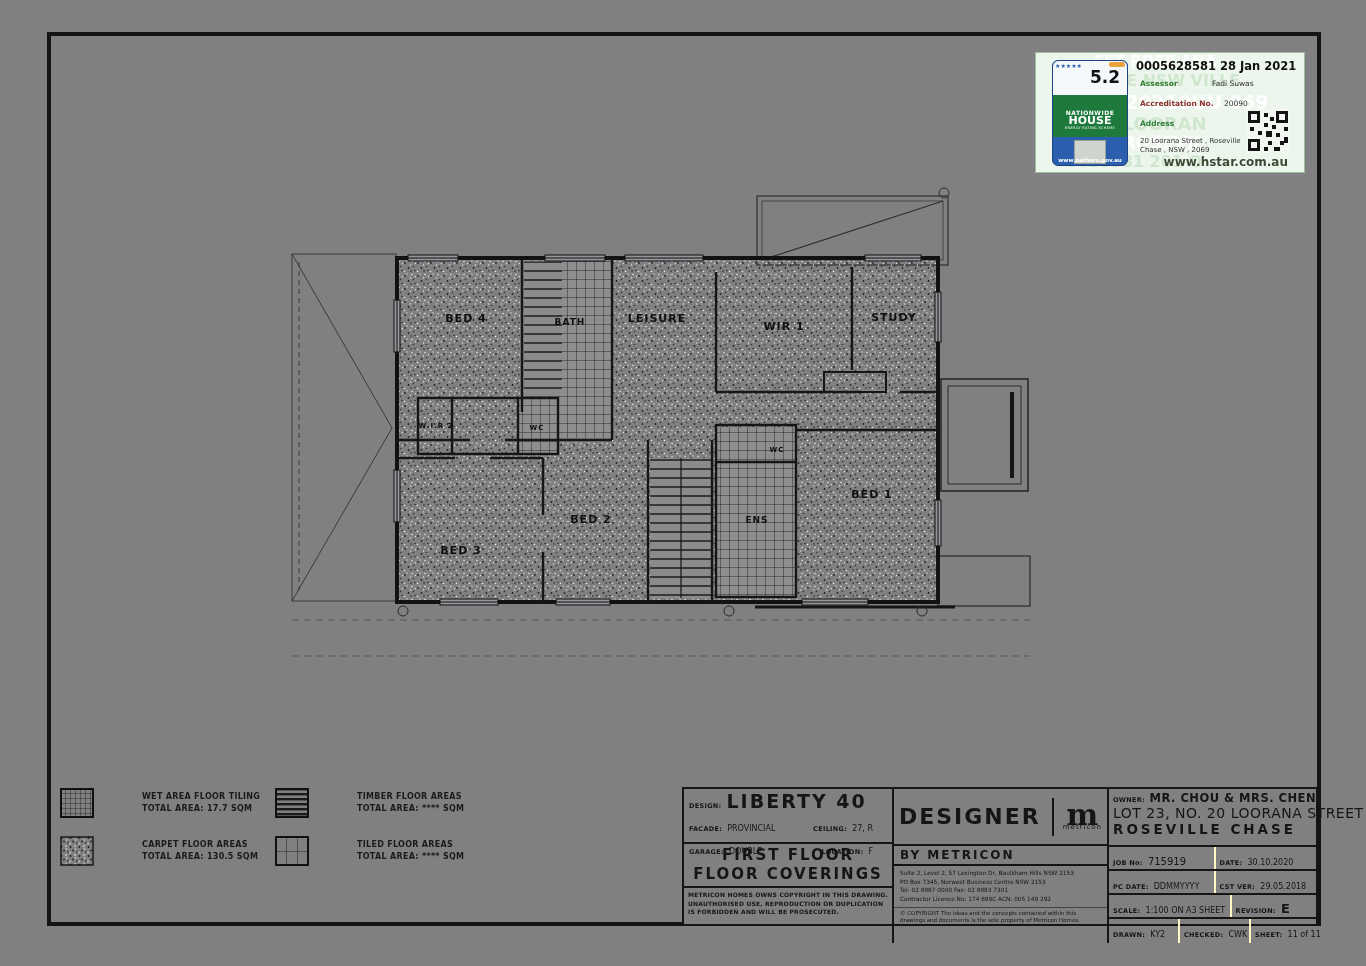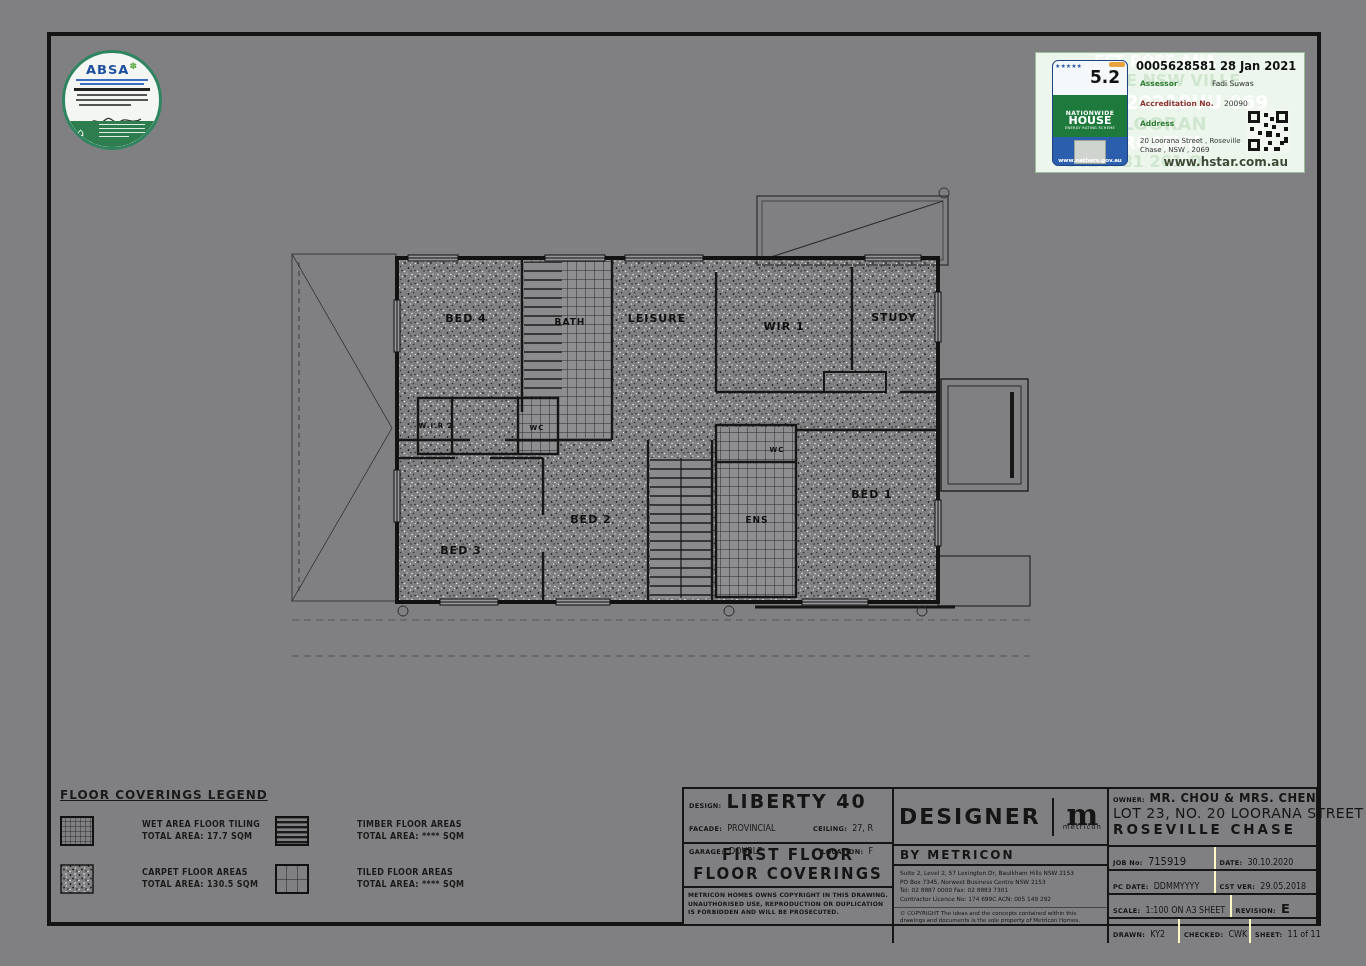--- a/index.html
+++ b/index.html
@@ -92,39 +92,20 @@
   .tb-cell{flex:1;padding:3px 4px;box-sizing:border-box;white-space:nowrap;overflow:hidden;}
   .tb-cell+.tb-cell{border-left:2px solid #fef9c3;}
   .rev-big{font-size:13px;font-weight:bold;}
 </style>
 </head>
 <body>
 
 <div id="stage">
   <div id="sheet-border"></div>
 
-  <div id="absa">
-    <div class="absa-logo"><span>ABSA</span><span class="absa-leaf">✽</span></div>
-    <div class="absa-blue-line" style="width:72px"></div>
-    <div class="absa-blue-line" style="width:64px"></div>
-    <div class="absa-bar dark" style="width:76px"></div>
-    <div class="absa-bar" style="width:70px"></div>
-    <div class="absa-bar" style="width:72px"></div>
-    <div class="absa-bar" style="width:52px;margin-left:14px"></div>
-    <svg id="absa-sig" width="56" height="16">
-      <path d="M2,12 C8,2 12,14 18,7 C24,1 26,13 34,8 C40,4 46,12 54,6" stroke="#333" stroke-width="1.2" fill="none"></path>
-    </svg>
-    <div id="absa-green">
-      <span class="absa-house">⌂</span>
-      <div class="absa-g-bar"></div>
-      <div class="absa-g-bar"></div>
-      <div class="absa-g-bar"></div>
-      <div class="absa-g-bar" style="width:30px"></div>
-    </div>
-  </div>
 
   <div id="sticker">
     <span class="wm w" style="left:58px;top:2px;font-size:15px">EET ROSE ANA</span>
     <span class="wm" style="left:66px;top:20px;font-size:16px">ASE NSW VILLE</span>
     <span class="wm w" style="left:52px;top:40px;font-size:19px">AN 20210UU 069</span>
     <span class="wm" style="left:55px;top:62px;font-size:18px">20 LOORAN</span>
     <span class="wm w" style="left:70px;top:82px;font-size:17px">L ROSEVIL</span>
     <span class="wm" style="left:30px;top:101px;font-size:16px">5628581 201 O</span>
 
     <div id="nathers">
@@ -317,21 +298,20 @@
       <text x="436" y="428" font-size="7">W.I.R 2</text>
       <text x="537" y="430" font-size="7">WC</text>
       <text x="461" y="554">BED 3</text>
       <text x="591" y="523">BED 2</text>
       <text x="757" y="523" font-size="9">ENS</text>
       <text x="777" y="452" font-size="7">WC</text>
     </g>
   </svg>
 
   <div id="legend">
-    <h3>FLOOR COVERINGS LEGEND</h3>
     <div class="lg-grid">
       <div class="lg-item">
         <svg class="lg-sw" viewBox="0 0 34 30">
           <defs>
               <pattern id="swg1" width="5" height="5" patternUnits="userSpaceOnUse">
             <path d="M5,0 H0 V5" stroke="#1a1a1a" stroke-width=".8" fill="none"></path>
               </pattern>
             </defs>
           <rect x="1" y="1" width="32" height="28" fill="url(#swg1)" stroke="#111" stroke-width="2"></rect>
         </svg>

